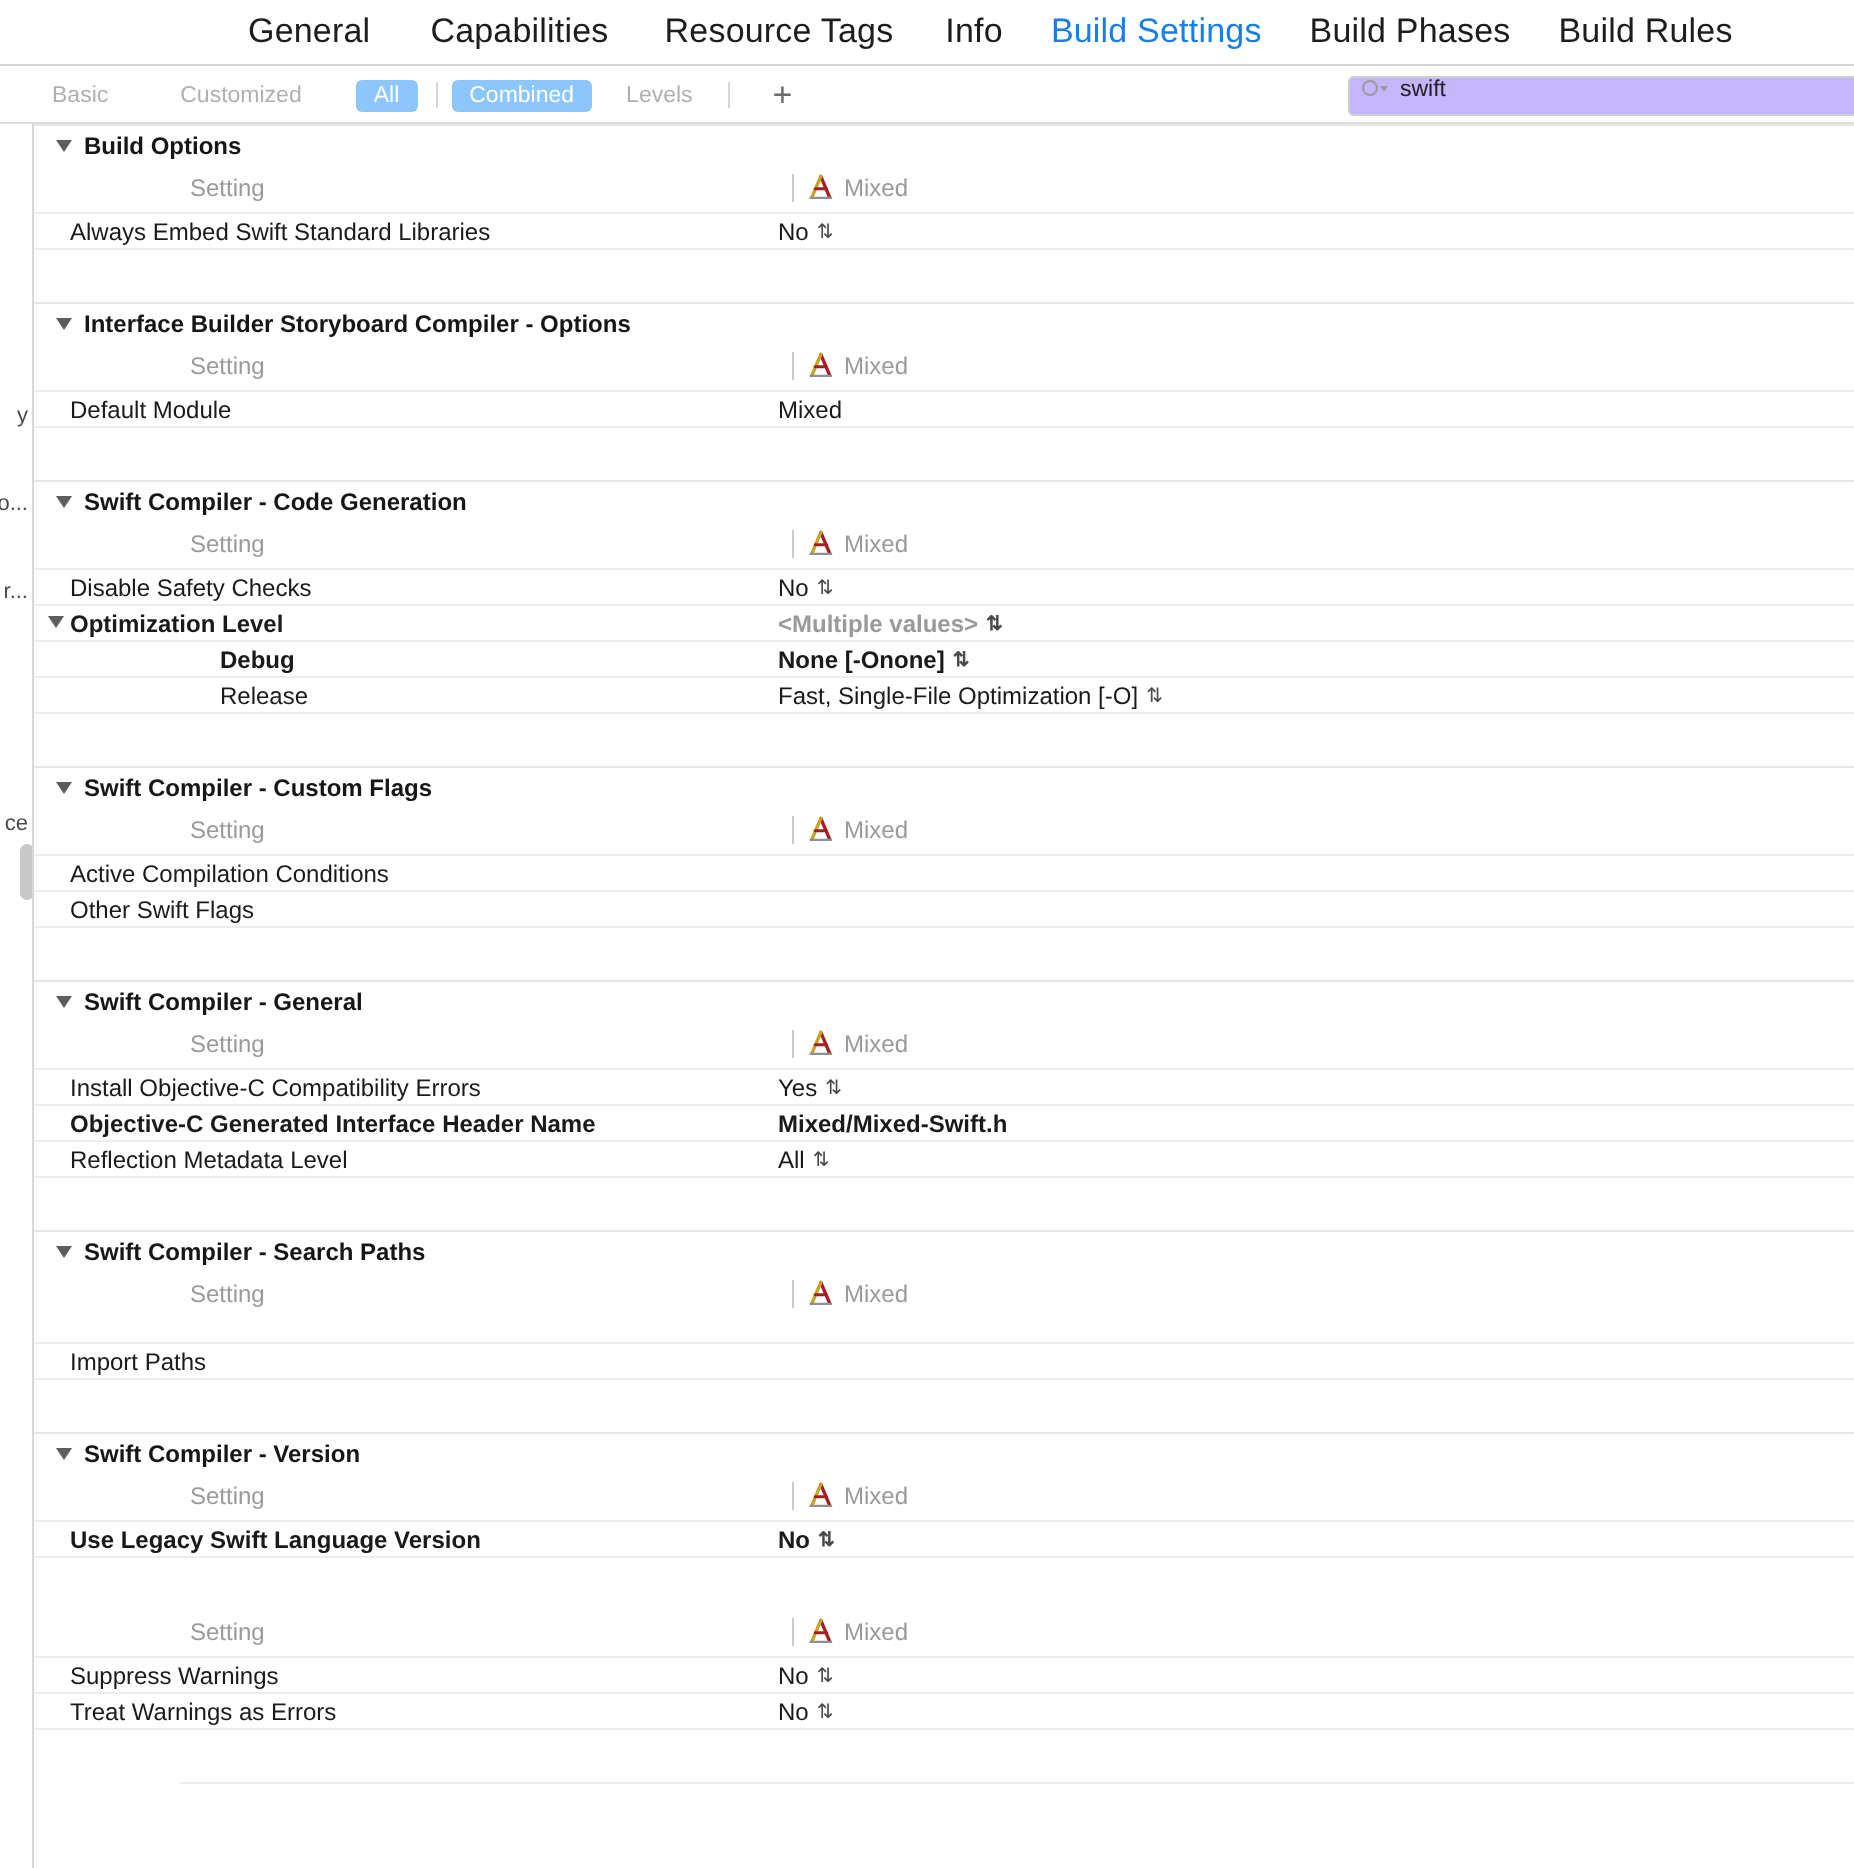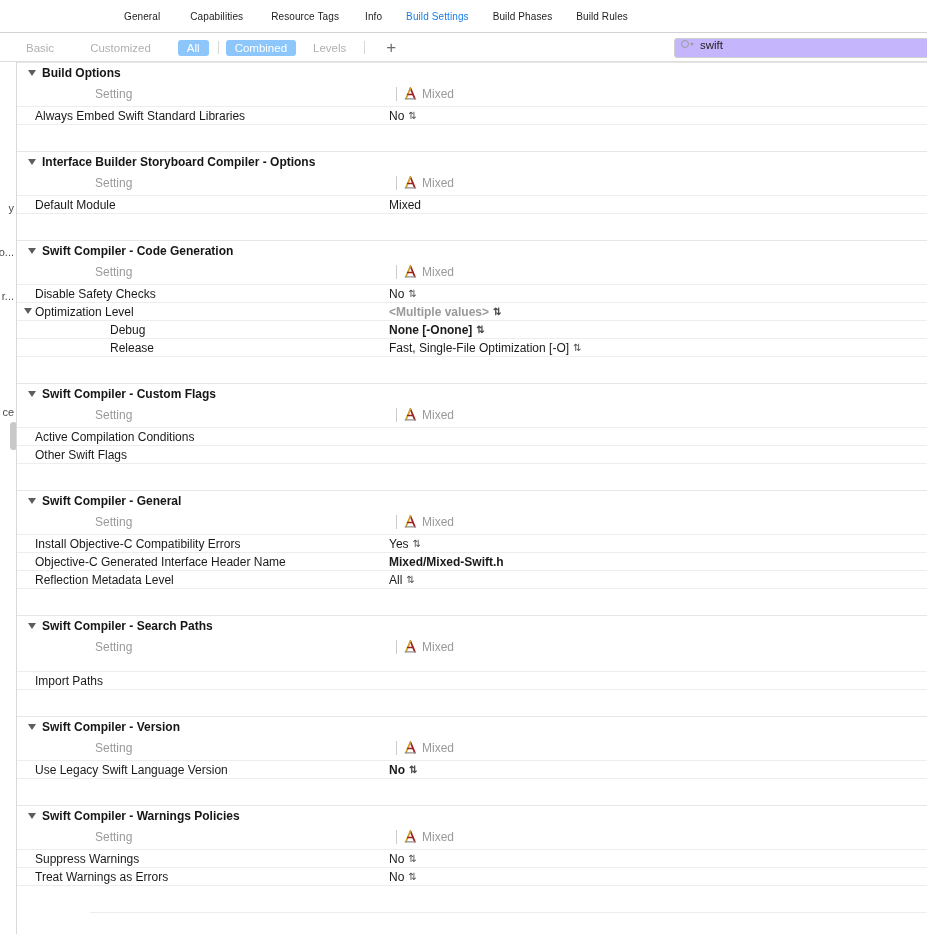--- a/index.html
+++ b/index.html
@@ -14,21 +14,21 @@
   .screen { position: relative; width: 927px; height: 934px; background:#fff; }
 
   
   .tabbar {
     position: absolute; left: 0; top: 0; width: 927px; height: 33px;
     background: #ffffff;
     border-bottom: 1px solid #d3d3d3;
     display: flex; align-items: center;
   }
   .tab {
-    font-size: 10px; color: #1d1d1d; padding: 0 6px;
+    font-size: 17px; color: #1d1d1d; padding: 0 6px;
     white-space: nowrap; letter-spacing: 0.1px;
   }
   .tab.active { color: #1a7ee8; }
 
   
   .filterbar {
     position: absolute; left: 0; top: 33px; width: 927px; height: 29px;
     background: #ffffff;
     border-bottom: 1px solid #dedede;
   }
@@ -118,21 +118,21 @@
   .xcicon { width: 15px; height: 15px; position: relative; flex: none; }
 
   .row {
     position: relative; height: 18px;
     border-top: 1px solid #ededed;
   }
   .row .name {
     position: absolute; left: 18px; top: 2px; font-size: 12px; color: #1a1a1a;
     white-space: nowrap;
   }
-  .row.bold .name { font-weight: normal; }
+  .row.bold .name { font-weight: bold; }
   .row .val {
     position: absolute; left: 372px; top: 2px; font-size: 12px; color: #1a1a1a;
     white-space: nowrap; display: flex; align-items: baseline;
   }
   .row.bold .val { font-weight: bold; }
   .row .val.muted { color: #9a9a9a; }
   .row .stepper {
     font-size: 10px; color: #4a4a4a; margin-left: 4px; line-height: 1;
     position: relative; top: -1px;
   }
@@ -448,24 +448,20 @@
           <div class="row bold">
             <span class="name">Use Legacy Swift Language Version</span>
             <span class="val">
               <span>No</span>
               <span class="stepper">⇅</span>
             </span>
           </div>
         </div>
         <div class="row emptyrow"></div>
         <div class="spacer sm"></div>
-        <div class="grouphdr">
-          <span class="tri"></span>
-          <span class="gtxt">Swift Compiler - Warnings Policies</span>
-        </div>
         <div class="colhdr">
           <span class="setting">Setting</span>
           <span class="sep"></span>
           <span class="mixed">
             <span class="xcicon"><svg width="15" height="15" viewBox="0 0 15 15">
                 <path d="M7.4 2.2 L11.8 12.6" stroke="#a32020" stroke-width="1.7" fill="none" stroke-linecap="round"></path>
                 <path d="M7.4 2.2 L3.0 12.6" stroke="#c9a227" stroke-width="1.7" fill="none" stroke-linecap="round"></path>
                 <path d="M4.6 8.4 L10.2 8.4" stroke="#a32020" stroke-width="1.5" fill="none" stroke-linecap="round"></path>
                 <path d="M2.2 12.9 L12.6 12.9" stroke="#8f8f8f" stroke-width="1.1" fill="none" stroke-linecap="round"></path>
               </svg></span>

